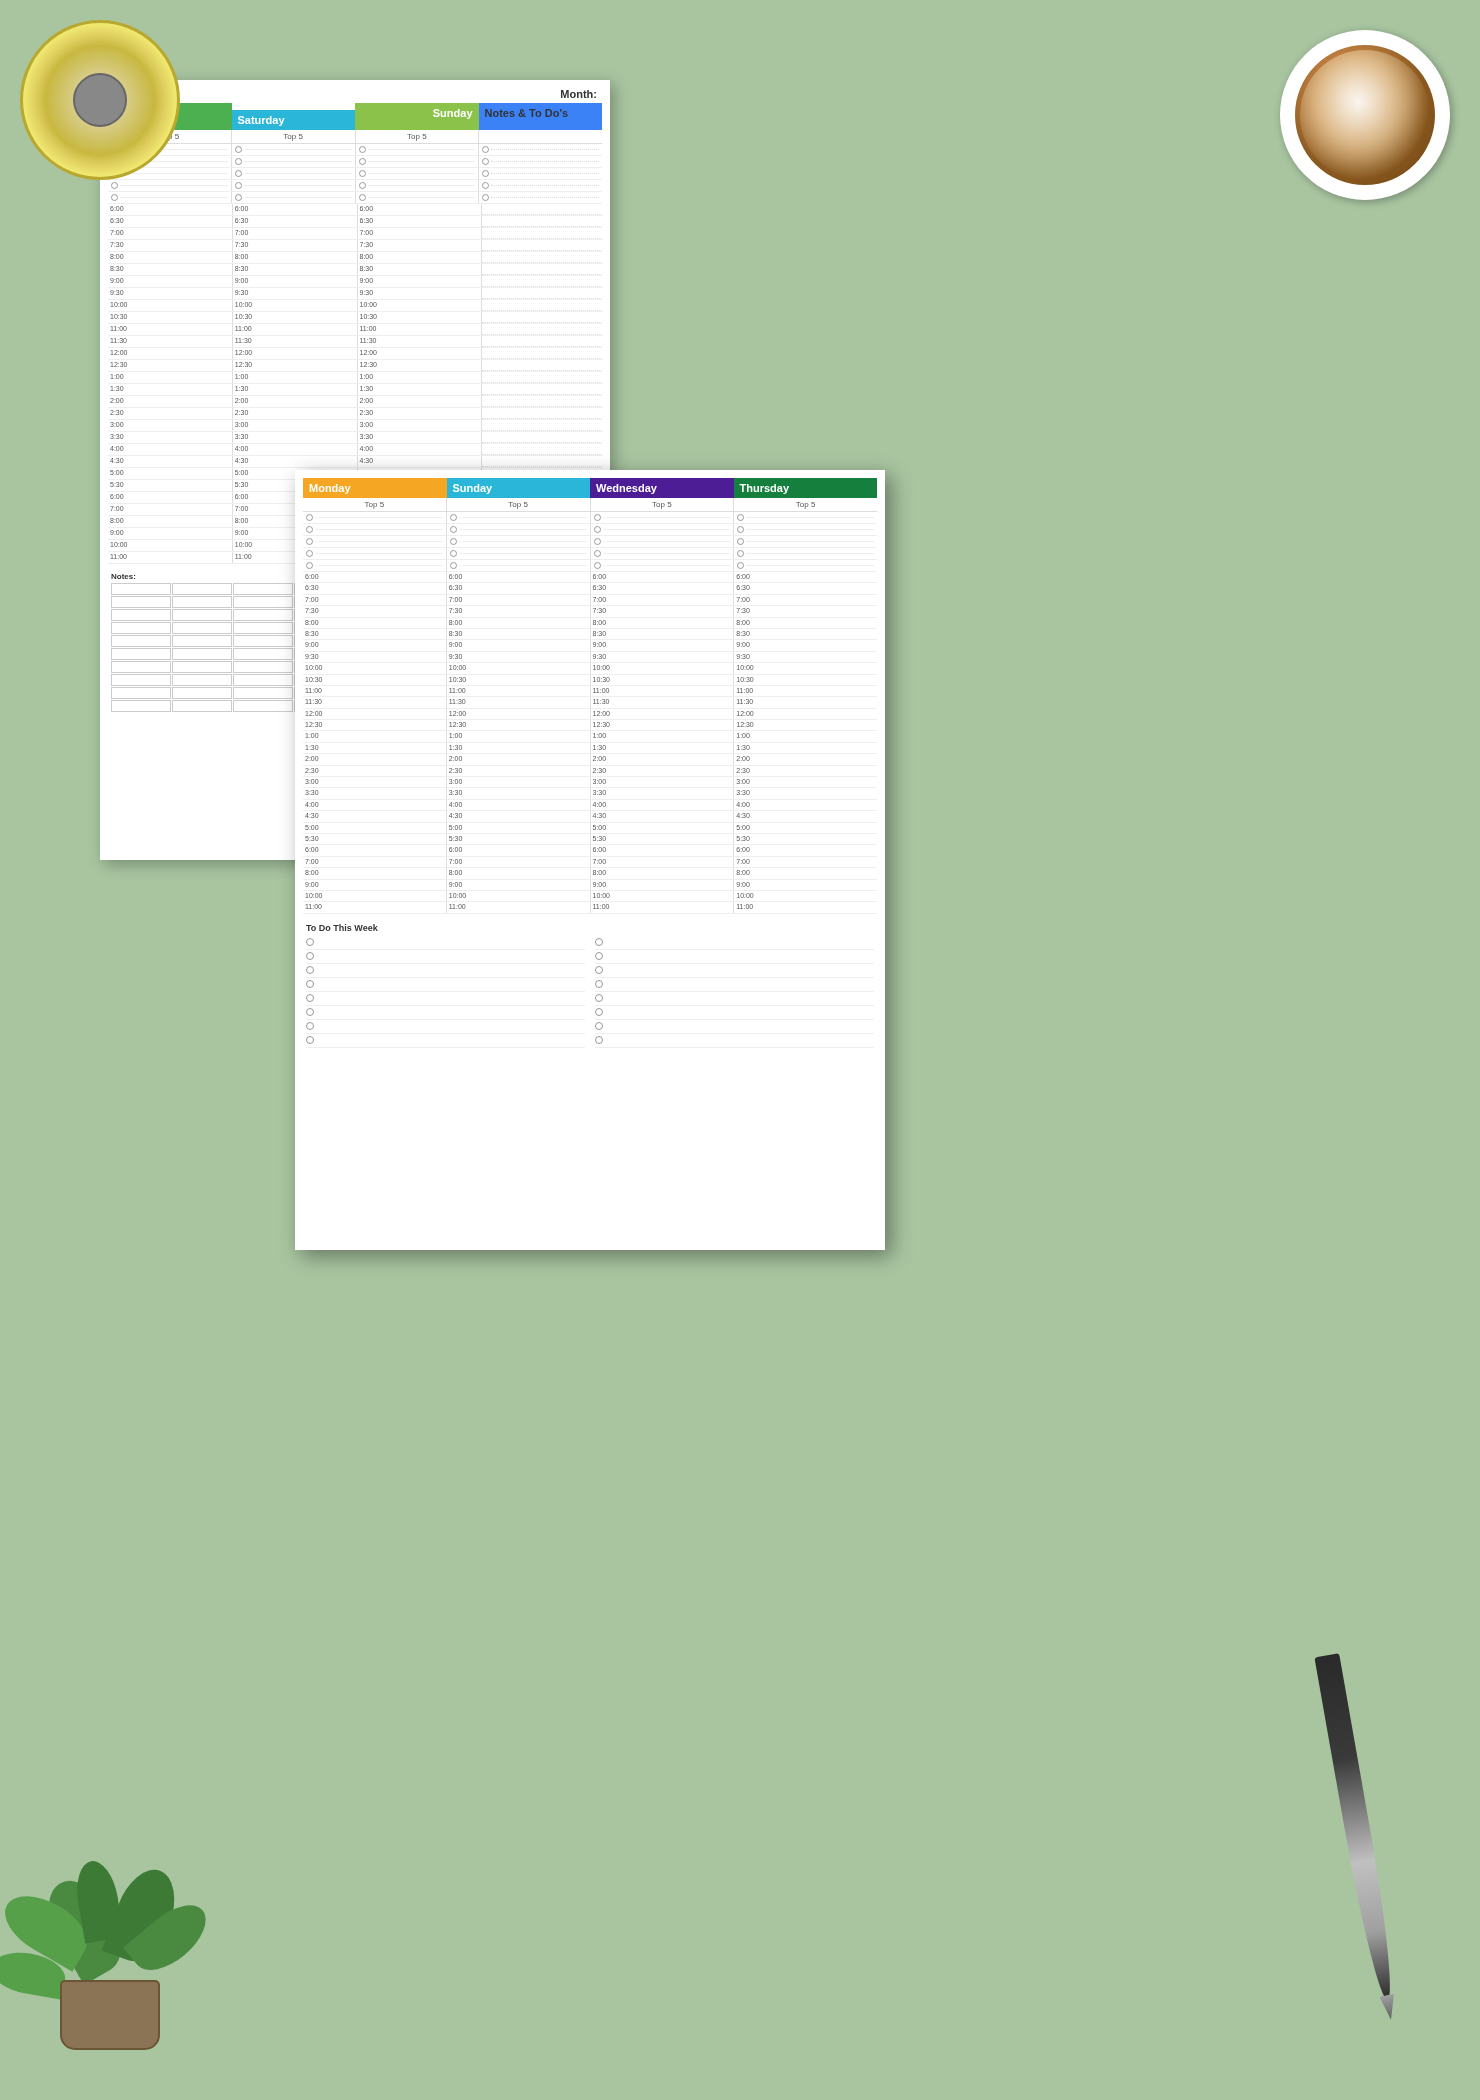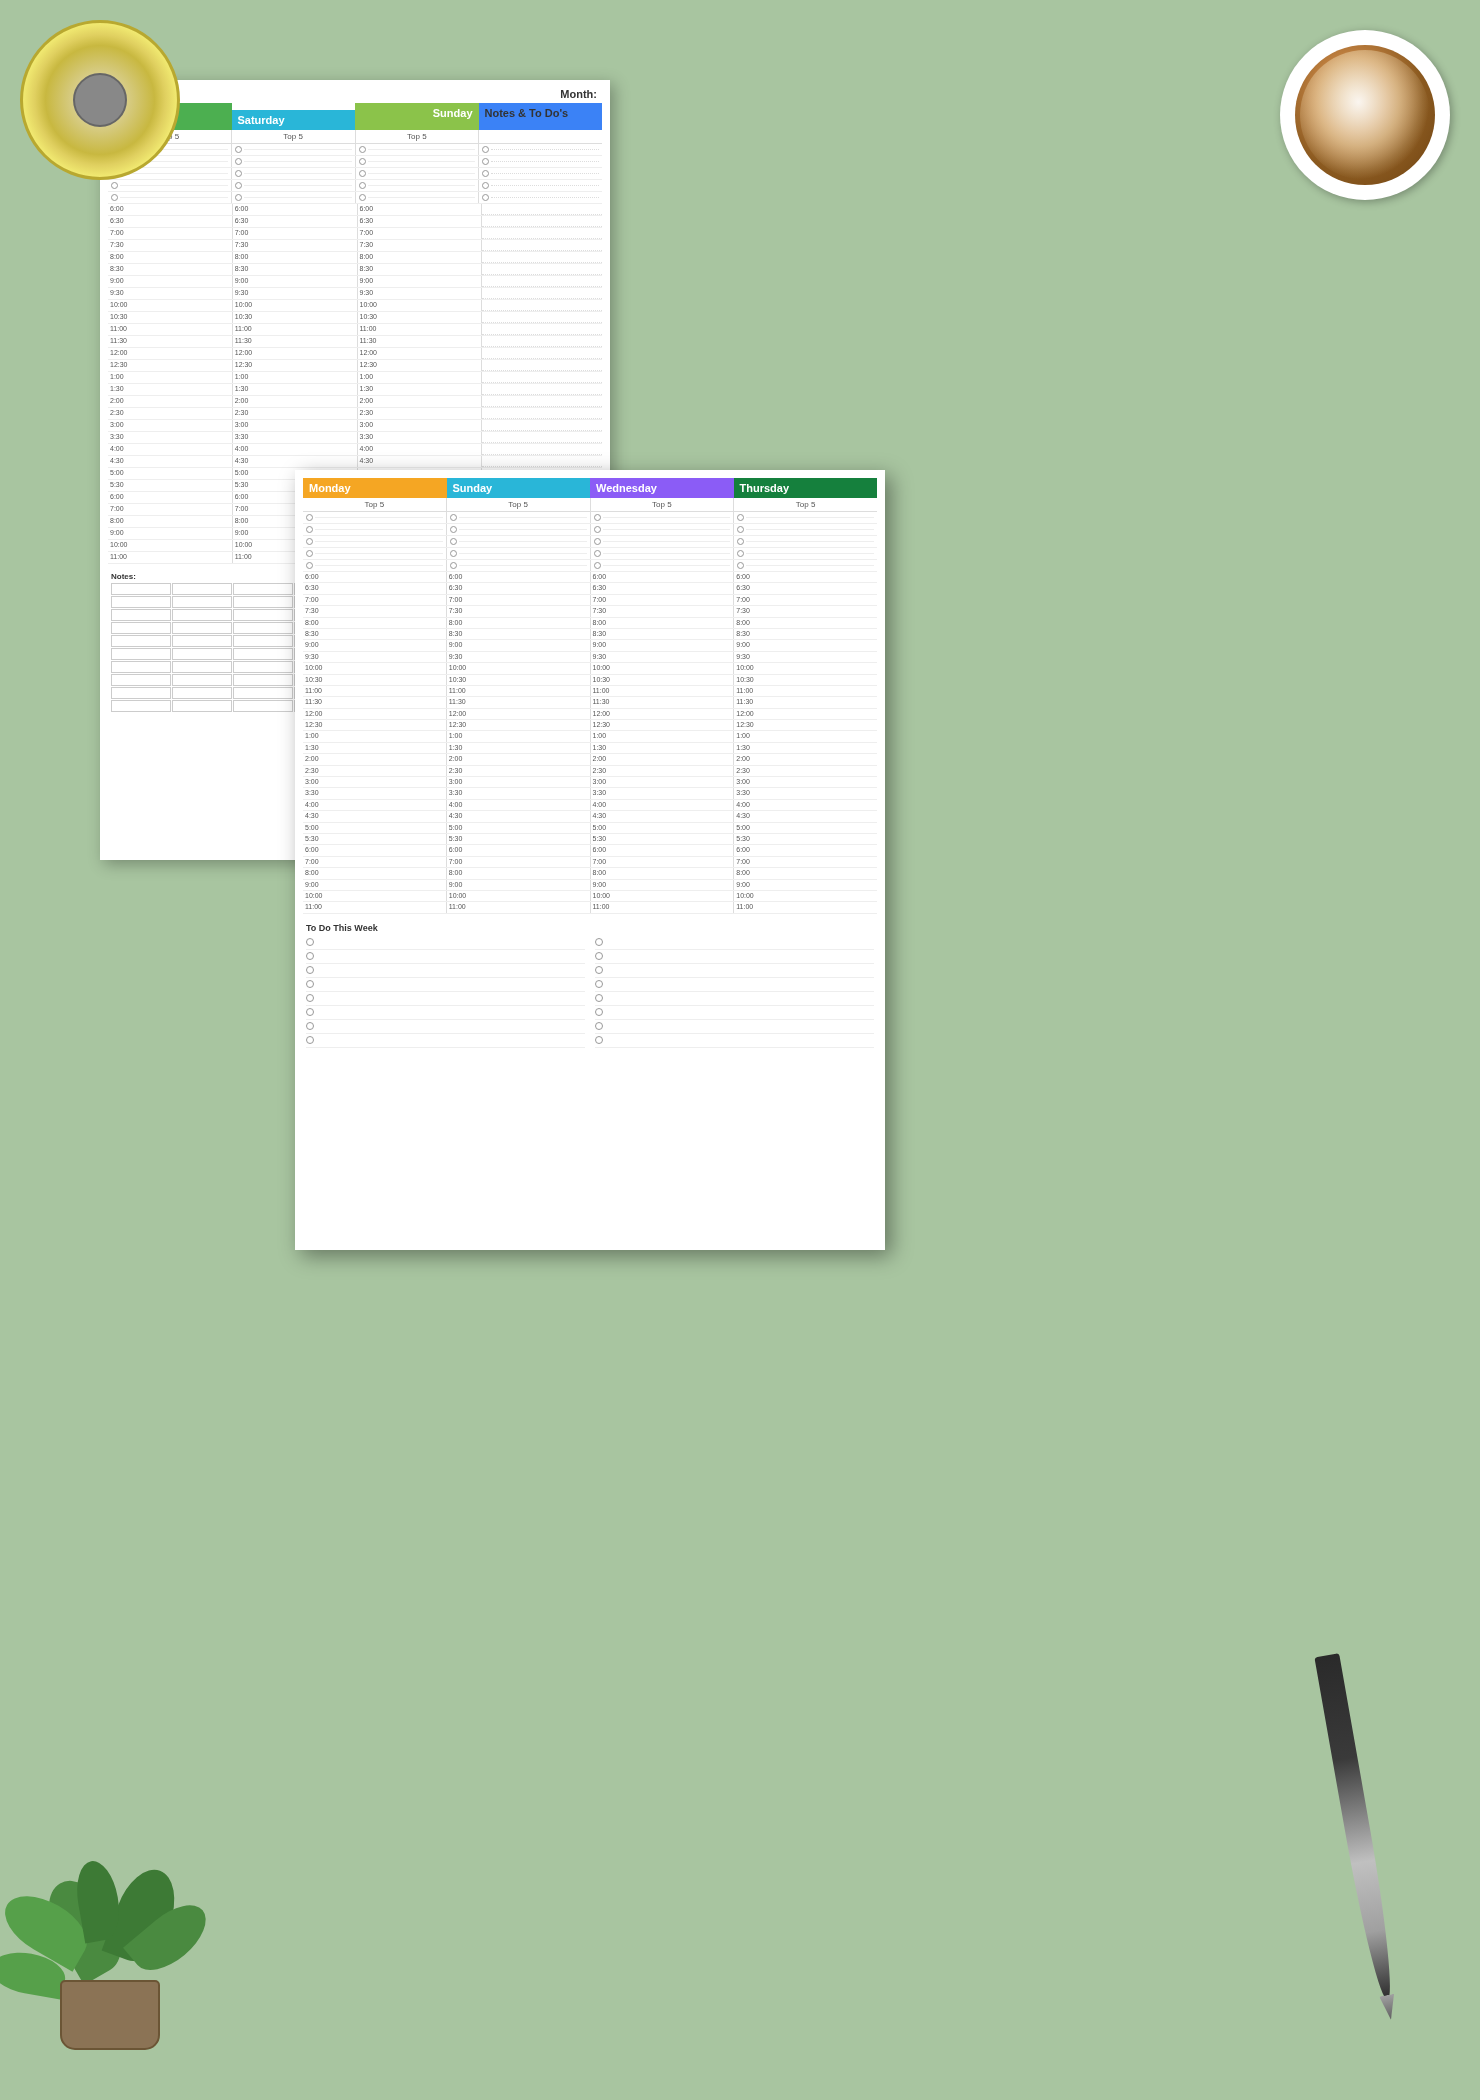--- a/index.html
+++ b/index.html
@@ -183,21 +183,21 @@
       padding: 4px 6px;
       text-align: left;
     }
 
     .header-friday { background-color: #4caf50; }
     .header-saturday { background-color: #29b6d8; margin-top: 7px; }
     .header-sunday { background-color: #8bc34a; text-align: right; }
     .header-notes { background-color: #3b82f6; color: #333; }
     .header-monday { background-color: #f5a623; }
     .header-tuesday { background-color: #29b6d8; }
-    .header-wednesday { background-color: #8b5cf6; }
+    .header-wednesday { background-color: #4c1d95; }
     .header-thursday { background-color: #15803d; }
 
     .top5-row {
       display: flex;
       width: 100%;
       border-bottom: 1px solid #ddd;
     }
 
     .top5-cell {
       flex: 1;

